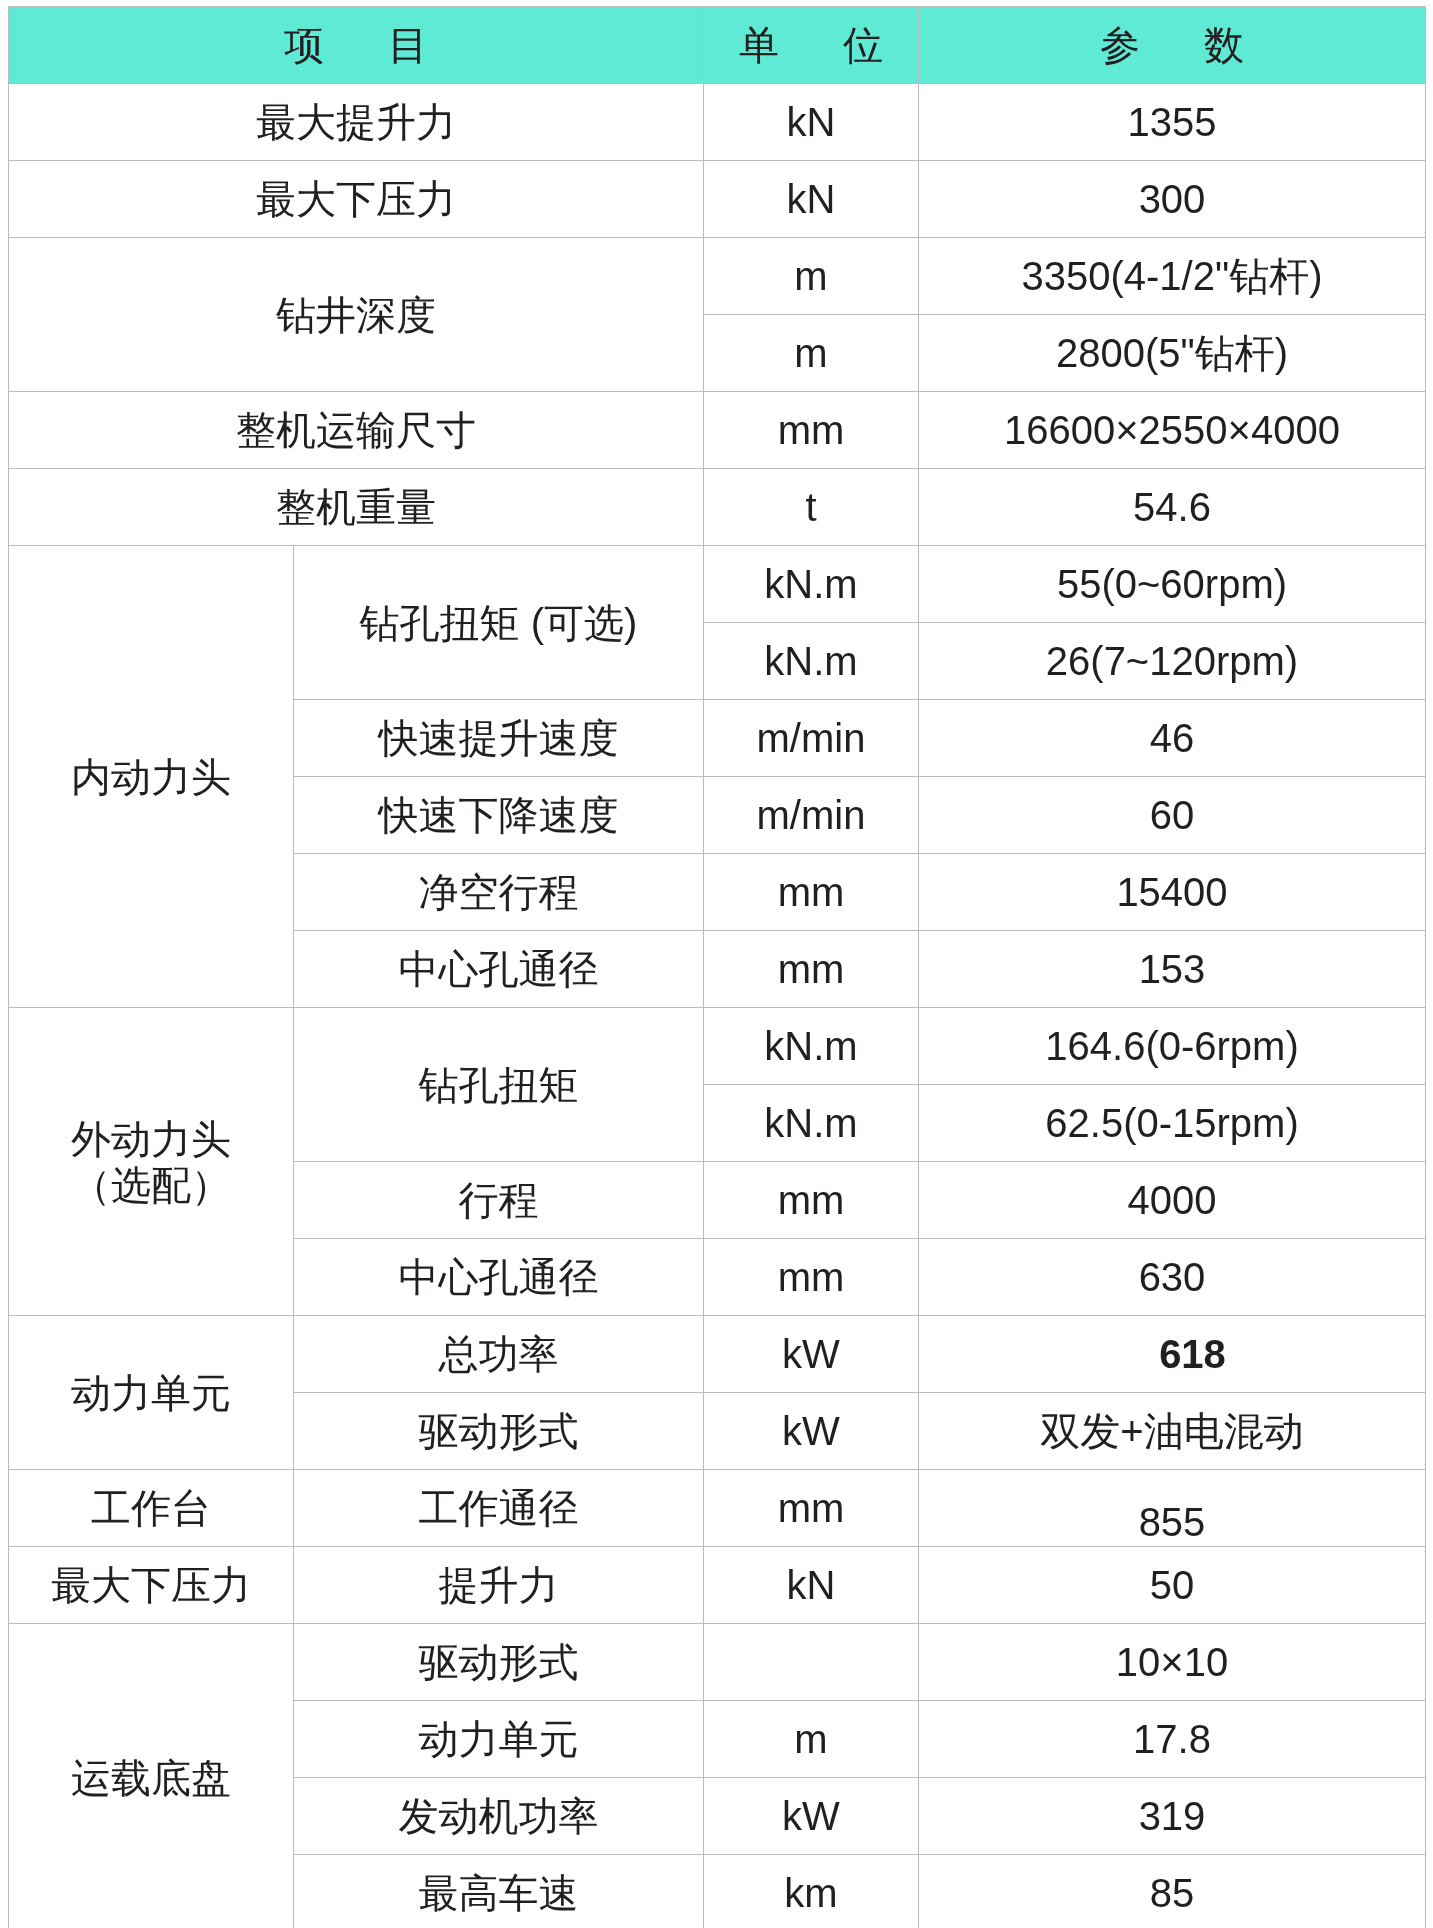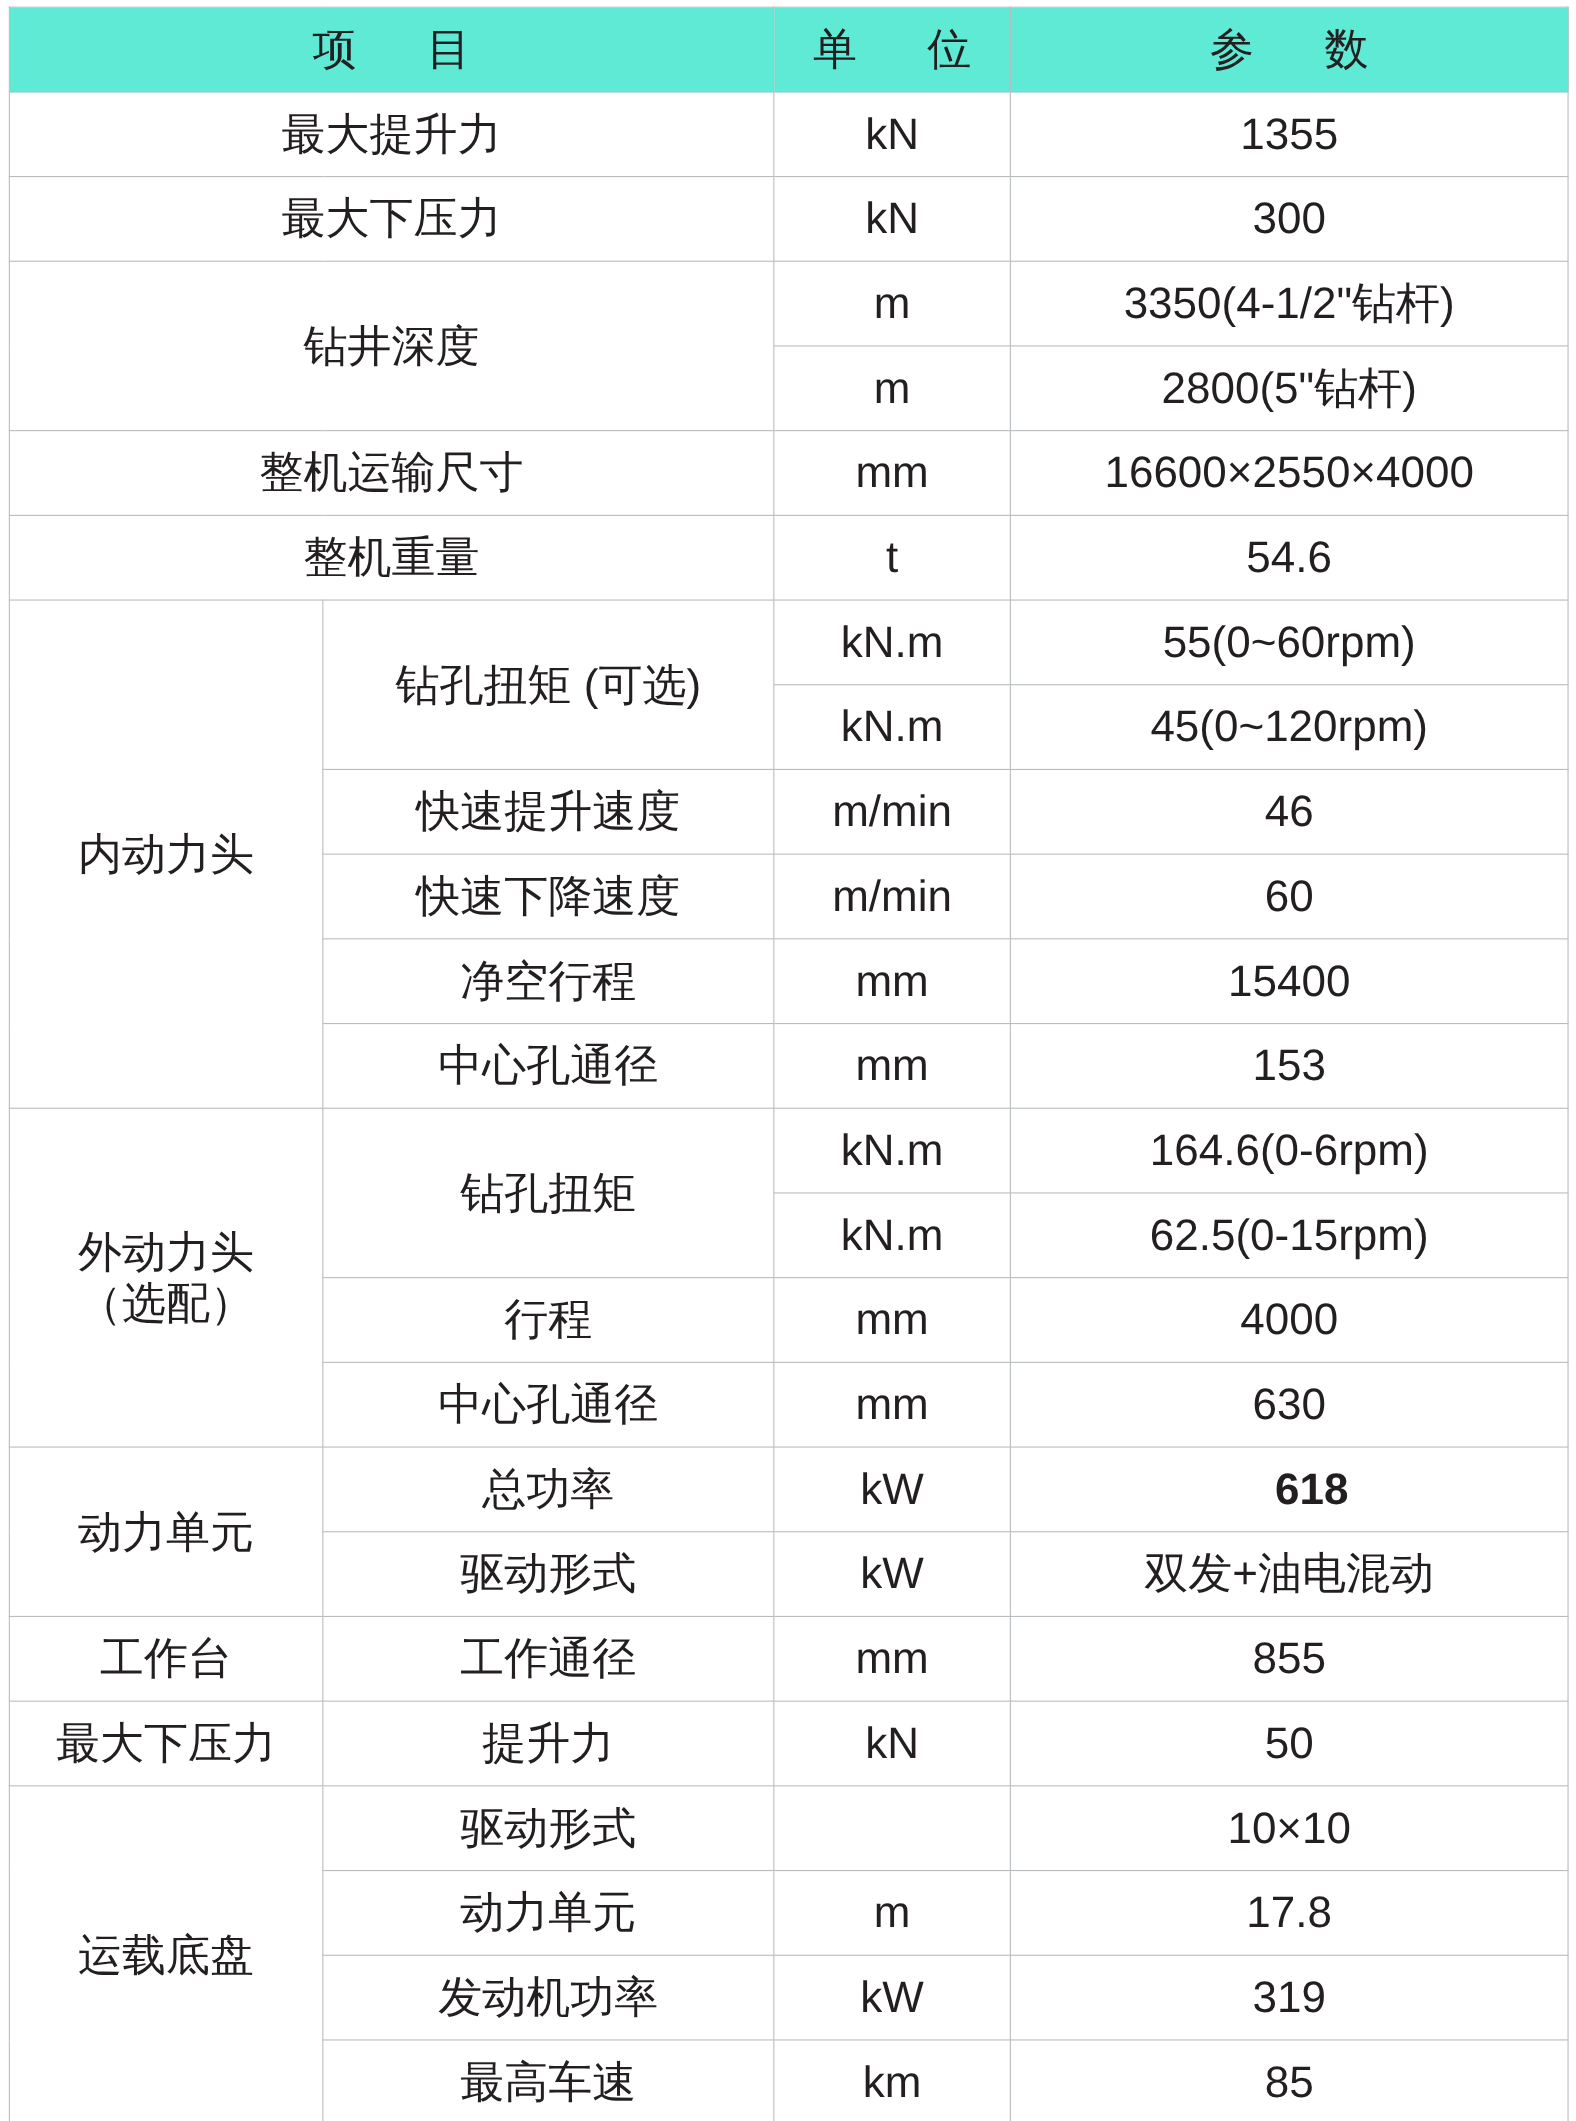--- a/index.html
+++ b/index.html
@@ -70,21 +70,21 @@
   td.item {
     text-align: left;
     padding-left: 30px;
     font-size: 38px;
   }
   td.unit {
     font-size: 38px;
   }
   .val-offset {
     position: relative;
-    top: 0;
+    top: 14px;
     display: inline-block;
   }
 </style>
 </head>
 <body>
 
 <div class="sheet">
   <table class="spec">
     <colgroup>
       <col class="c-group">
@@ -130,21 +130,21 @@
           <td class="value">54.6</td>
         </tr>
         <tr>
           <td class="group" rowspan="6"><span>内动力头</span></td>
           <td class="item" rowspan="2">钻孔扭矩 (可选)</td>
           <td class="unit">kN.m</td>
           <td class="value">55(0~60rpm)</td>
         </tr>
         <tr>
           <td class="unit">kN.m</td>
-          <td class="value">45(0~120rpm)</td>
+          <td class="value">26(7~120rpm)</td>
         </tr>
         <tr>
           <td class="item">快速提升速度</td>
           <td class="unit">m/min</td>
           <td class="value">46</td>
         </tr>
         <tr>
           <td class="item">快速下降速度</td>
           <td class="unit">m/min</td>
           <td class="value">60</td>

